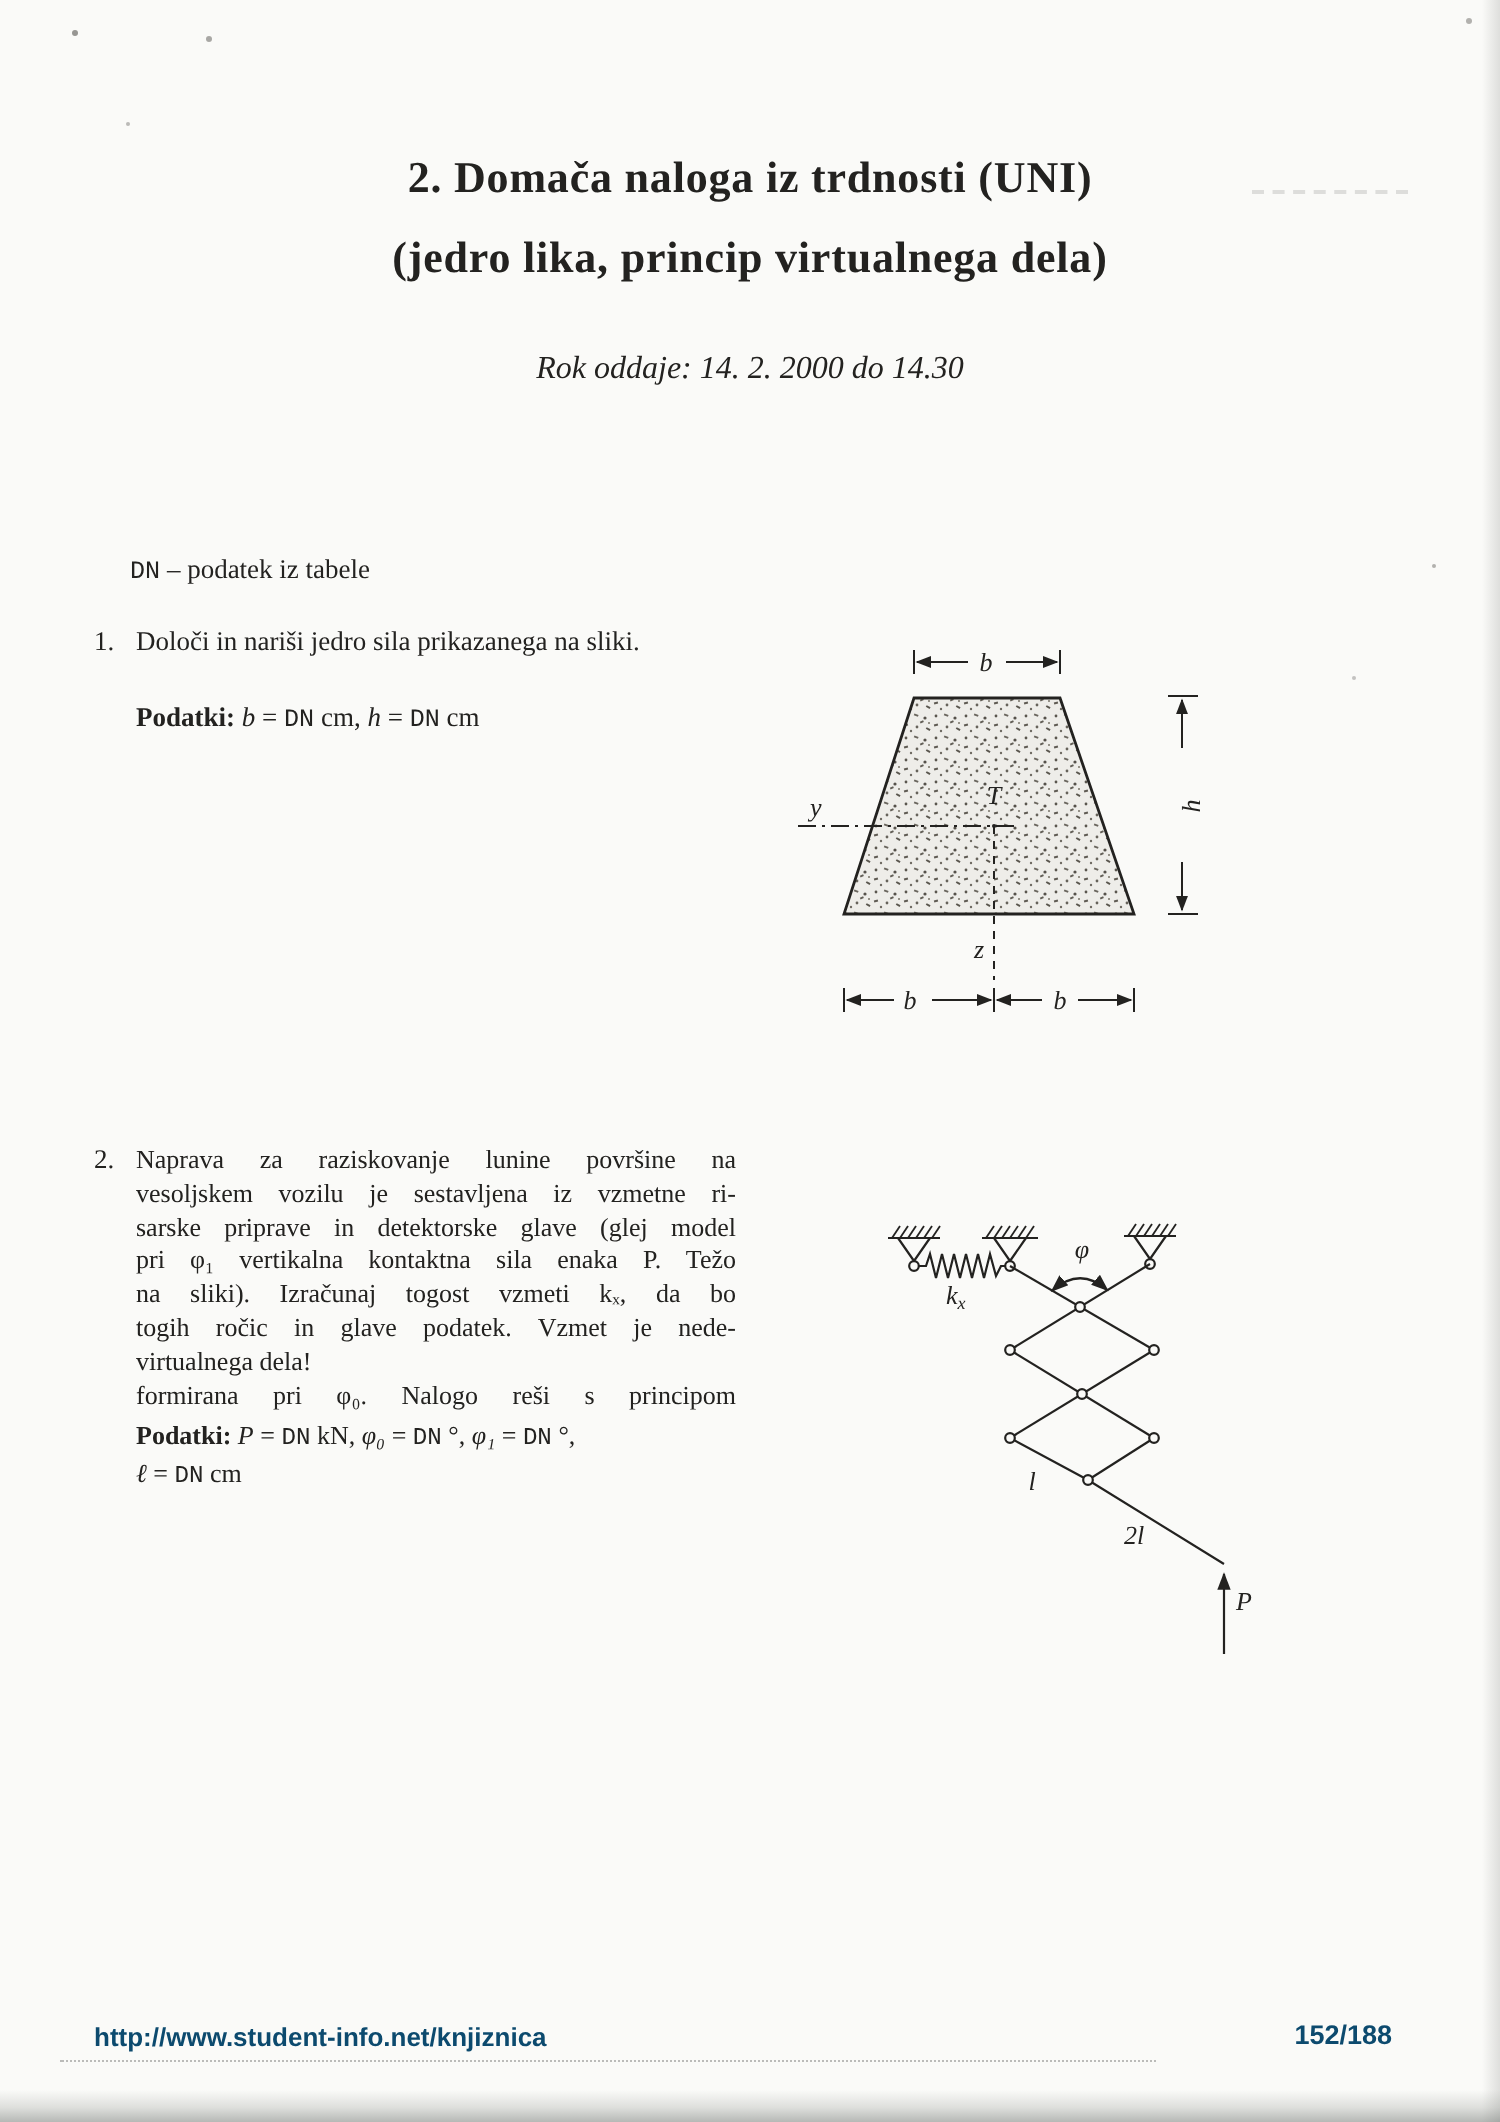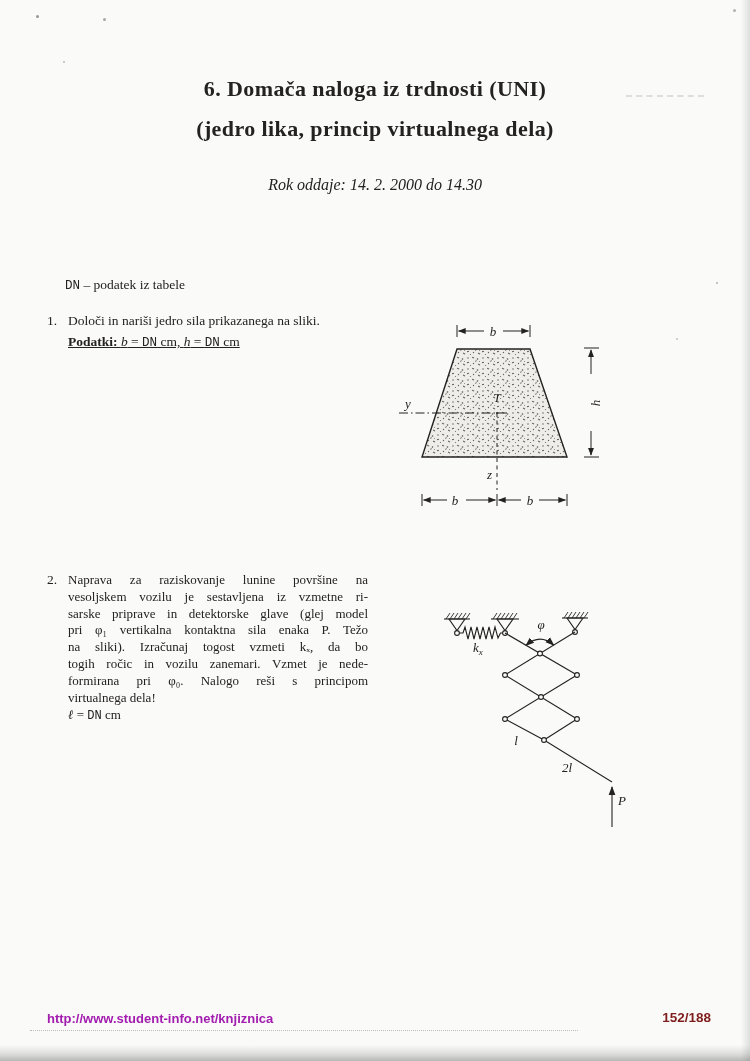--- a/index.html
+++ b/index.html
@@ -22,47 +22,47 @@
   .title { width:100%; text-align:center; font-weight:bold; font-size:22px; letter-spacing:0.4px; }
   .deadline { width:100%; text-align:center; font-size:16px;font-style:italic; }
   .note { font-size:13.5px; }
   .tt { font-family:"Liberation Mono","DejaVu Sans Mono",monospace; font-size:0.93em; }
   .b  { font-weight:bold; }
   .i  { font-style:italic; }
   .problem { display:flex; }
   .pnum { width:21px; font-size:13.5px; flex:0 0 auto; }
   .pbody { font-size:13.5px; }
   .p1-text { font-size:13.5px; }
-  .podatki { margin-top:5px;text-decoration:underline; }
+  .podatki { margin-top:22px; }
   .p2-lines { width:300px; font-size:13px; }
   .p2-lines .jline { line-height:16.8px; text-align:justify; text-align-last:justify; white-space:normal; }
   .p2-lines .jline.last { text-align-last:left; }
   .p2-podatki { font-size:13px; line-height:17px; margin-top:3px; }
-  .footer-url { position:absolute; left:47px; top:1011px; font-family:"Liberation Sans","DejaVu Sans",sans-serif; font-weight:bold; font-size:13px; color:#a21caf; }
-  .footer-page { position:absolute; right:39px; top:1010px; font-family:"Liberation Sans","DejaVu Sans",sans-serif; font-weight:bold; font-size:13.5px; color:#7f1d1d; }
+  .footer-url { position:absolute; left:47px; top:1011px; font-family:"Liberation Sans","DejaVu Sans",sans-serif; font-weight:bold; font-size:13px; color:#0c4a6e; }
+  .footer-page { position:absolute; right:54px; top:1010px; font-family:"Liberation Sans","DejaVu Sans",sans-serif; font-weight:bold; font-size:13.5px; color:#0c4a6e; }
   .fig { position:absolute; }
   .fig text { font-family:"Liberation Serif","DejaVu Serif",serif; font-style:italic; font-size:13px; fill:#232220; }
   .speck { position:absolute; border-radius:50%; background:#45433f; pointer-events:none; }
   .scanline { position:absolute; pointer-events:none; }
 </style>
 </head>
 <body>
 
 <div class="page">
 
   <div class="speck" style="left:36px;top:15px;width:3px;height:3px;opacity:.55"></div>
   <div class="speck" style="left:103px;top:18px;width:3px;height:3px;opacity:.45"></div>
   <div class="speck" style="left:733px;top:9px;width:3px;height:3px;opacity:.4"></div>
   <div class="speck" style="left:63px;top:61px;width:2px;height:2px;opacity:.35"></div>
   <div class="speck" style="left:716px;top:282px;width:2px;height:2px;opacity:.4"></div>
   <div class="speck" style="left:676px;top:338px;width:2px;height:2px;opacity:.3"></div>
   <div class="scanline" style="left:626px;top:95px;width:78px;border-top:2px dashed rgba(90,90,88,0.18)"></div>
   <div class="scanline" style="left:30px;top:1030px;width:548px;border-top:1px dotted rgba(70,70,68,0.35)"></div>
 
-  <div class="abs title" style="top:76px;left:0">6. Domača naloga iz trdnosti (UNI)</div>
+  <div class="abs title" style="top:76px;left:0">2. Domača naloga iz trdnosti (UNI)</div>
   <div class="abs title" style="top:116px;left:0">(jedro lika, princip virtualnega dela)</div>
   <div class="abs deadline" style="top:176px;left:0">Rok oddaje: 14. 2. 2000 do 14.30</div>
 
   <div class="abs note" style="top:277px;left:65px"><span class="tt">DN</span><span> – podatek iz tabele</span></div>
 
   <div class="abs problem" style="top:313px;left:47px">
     <span class="pnum">1.</span>
     <div class="pbody">
       <div class="p1-text">Določi in nariši jedro sila prikazanega na sliki.</div>
       <div class="podatki"><span class="b">Podatki: </span><span class="i">b</span><span> = </span><span class="tt">DN</span><span> cm, </span><span class="i">h</span><span> = </span><span class="tt">DN</span><span> cm</span></div>
@@ -129,24 +129,25 @@
 
   <div class="abs problem" style="top:572px;left:47px">
     <span class="pnum">2.</span>
     <div class="pbody">
       <div class="p2-lines">
           <div class="jline">Naprava za raziskovanje lunine površine na</div>
           <div class="jline">vesoljskem vozilu je sestavljena iz vzmetne ri-</div>
           <div class="jline">sarske priprave in detektorske glave (glej model</div>
           <div class="jline">pri φ₁ vertikalna kontaktna sila enaka P. Težo</div>
           <div class="jline">na sliki). Izračunaj togost vzmeti kₓ, da bo</div>
-          <div class="jline">togih ročic in vozilu zanemari. Vzmet je nede-</div>
+          <div class="jline">togih ročic in glave podatek. Vzmet je nede-</div>
+          <div class="jline last">virtualnega dela!</div>
           <div class="jline">formirana pri φ₀. Nalogo reši s principom</div>
-          <div class="jline last">virtualnega dela!</div>
         </div>
+      <div class="p2-podatki"><span class="b">Podatki: </span><span class="i">P</span><span> = </span><span class="tt">DN</span><span> kN, </span><span class="i">φ₀</span><span> = </span><span class="tt">DN</span><span> °, </span><span class="i">φ₁</span><span> = </span><span class="tt">DN</span><span> °,</span></div>
       <div class="p2-podatki" style="margin-top:0"><span class="i">ℓ</span><span> = </span><span class="tt">DN</span><span> cm</span></div>
     </div>
   </div>
 
   <svg class="fig" style="left:433px;top:596px" width="235" height="245" viewBox="0 0 235 245">
     <defs>
       <marker id="a2" viewBox="0 0 10 10" refX="9" refY="5" markerWidth="8" markerHeight="8" orient="auto-start-reverse">
         <path d="M0,1.2 L10,5 L0,8.8 z" fill="#232220"></path>
       </marker>
     </defs>

